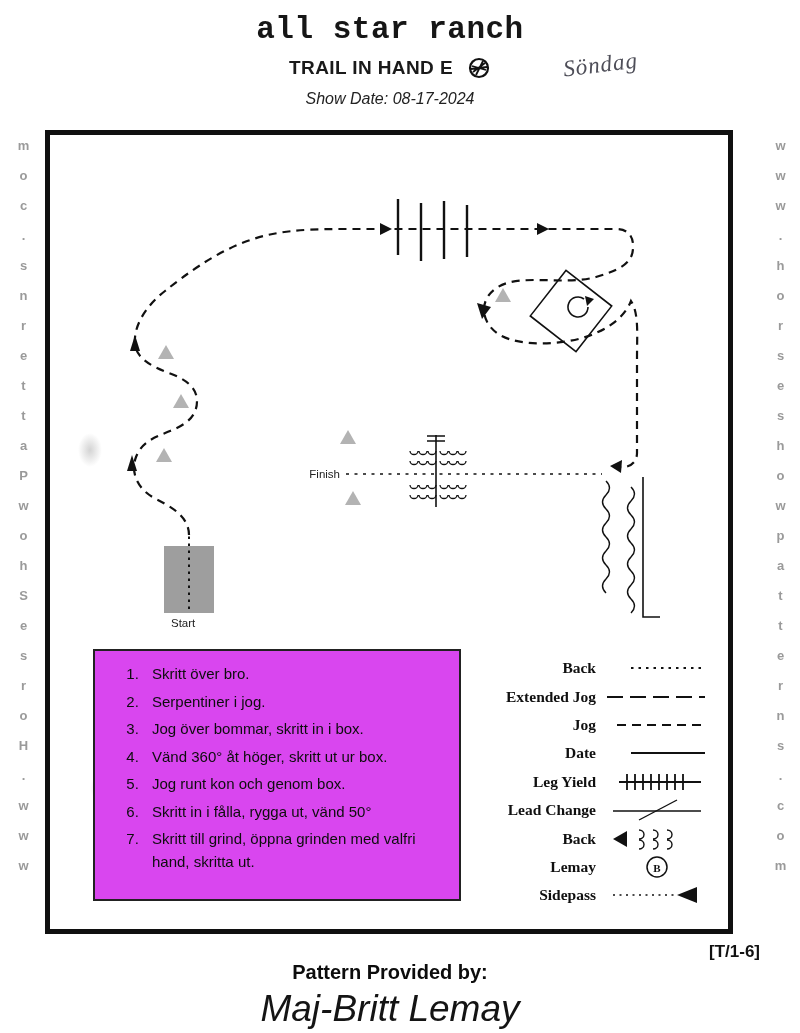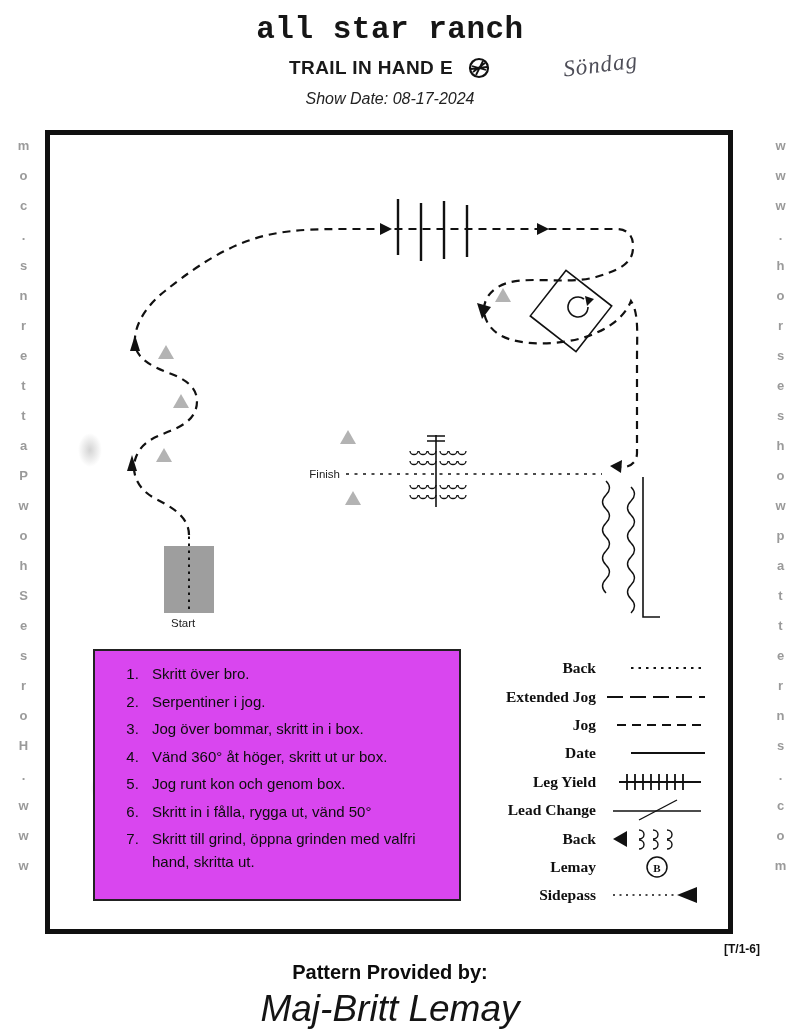--- a/index.html
+++ b/index.html
@@ -63,21 +63,21 @@
   .legend { position:absolute; left:422px; top:519px; width:238px; }
   .legend-row { display:flex; align-items:center; height:28.4px; }
   .legend-label {
     flex:1; text-align:right; padding-right:9px; white-space:nowrap;
     font-family:"Liberation Serif", serif; font-weight:bold; font-size:15.5px; color:#101010;
   }
   .legend-symbol { width:105px; height:24px; flex:0 0 105px; }
   .legend-symbol svg { display:block; }
 
   
-  .t-code { position:absolute; right:40px; top:942px; font-weight:bold; font-size:12px; }
+  .t-code { position:absolute; right:40px; top:942px; font-weight:bold; font-size:17px; }
   .provided-by { position:absolute; left:45px; top:961px; width:690px; text-align:center;
     font-weight:bold; font-size:20px; color:#0c0c0c; }
   .provided-name { position:absolute; left:45px; top:988px; width:690px; text-align:center;
     font-style:italic; font-size:37px; color:#141414; }
 </style>
 </head>
 <body>
 
 <header class="header">
   <h1 class="title">all star ranch</h1>

